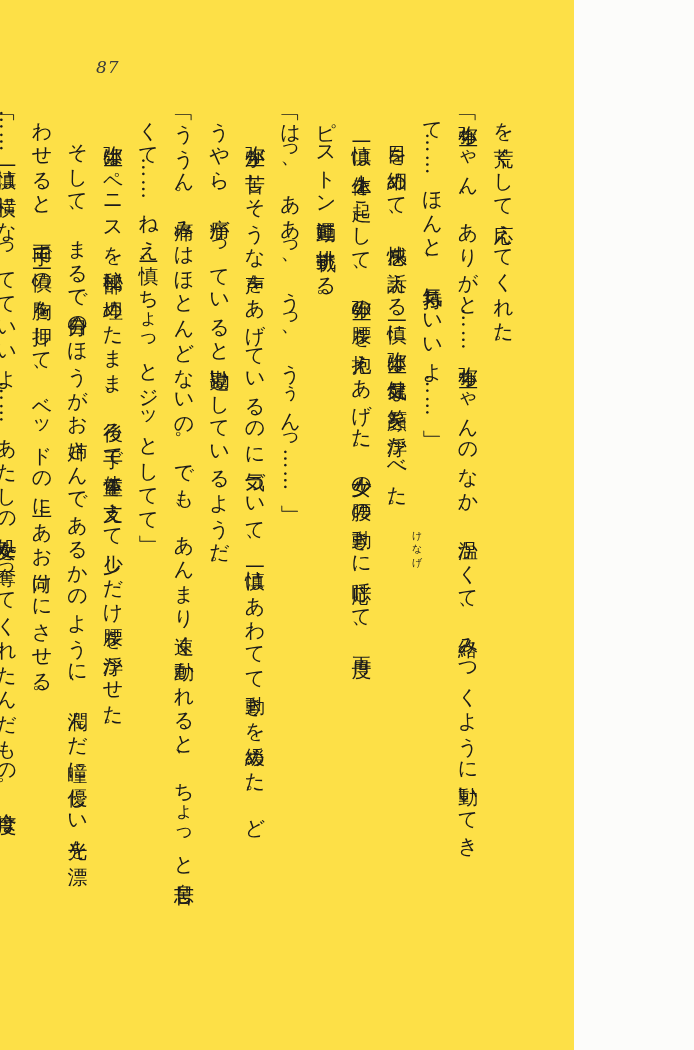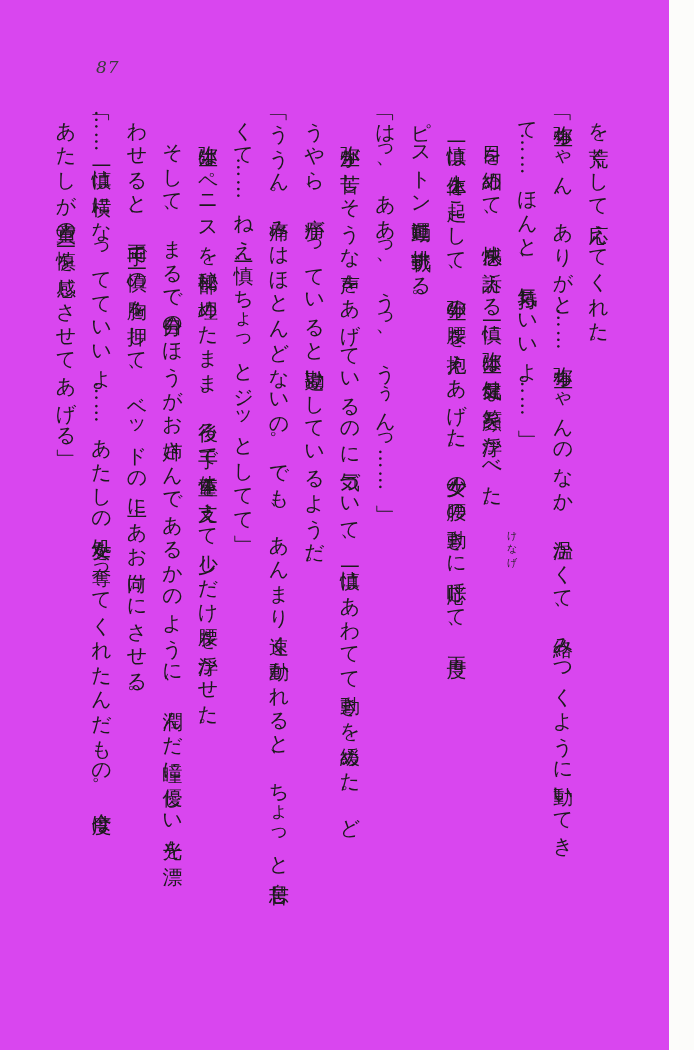--- a/index.html
+++ b/index.html
@@ -9,23 +9,23 @@
   body {
     width: 694px;
     height: 1050px;
     background: #fcfcfa;
     overflow: hidden;
     font-family: "DejaVu Serif", "Liberation Serif", serif;
     color: #1b1b1b;
   }
   .page {
     position: relative;
-    width: 669px;
+    width: 574px;
     height: 1050px;
-    background: #d946ef;
+    background: #fde047;
   }
   .page-number {
     position: absolute;
     left: 96px;
     top: 57px;
     font-size: 17px;
     font-style: italic;
     letter-spacing: 1px;
     color: #3c3c3c;
   }

